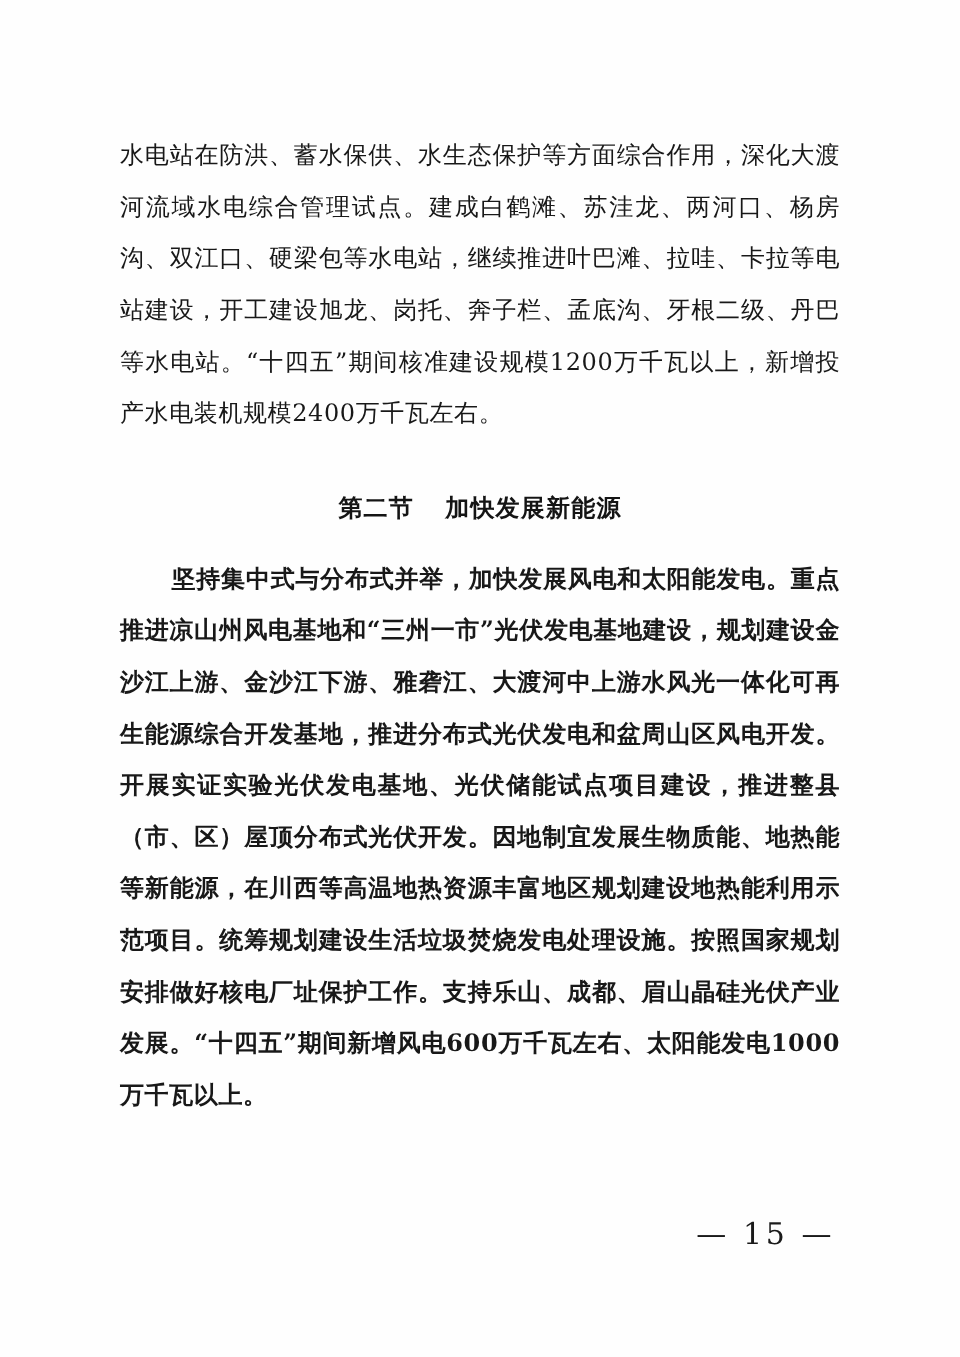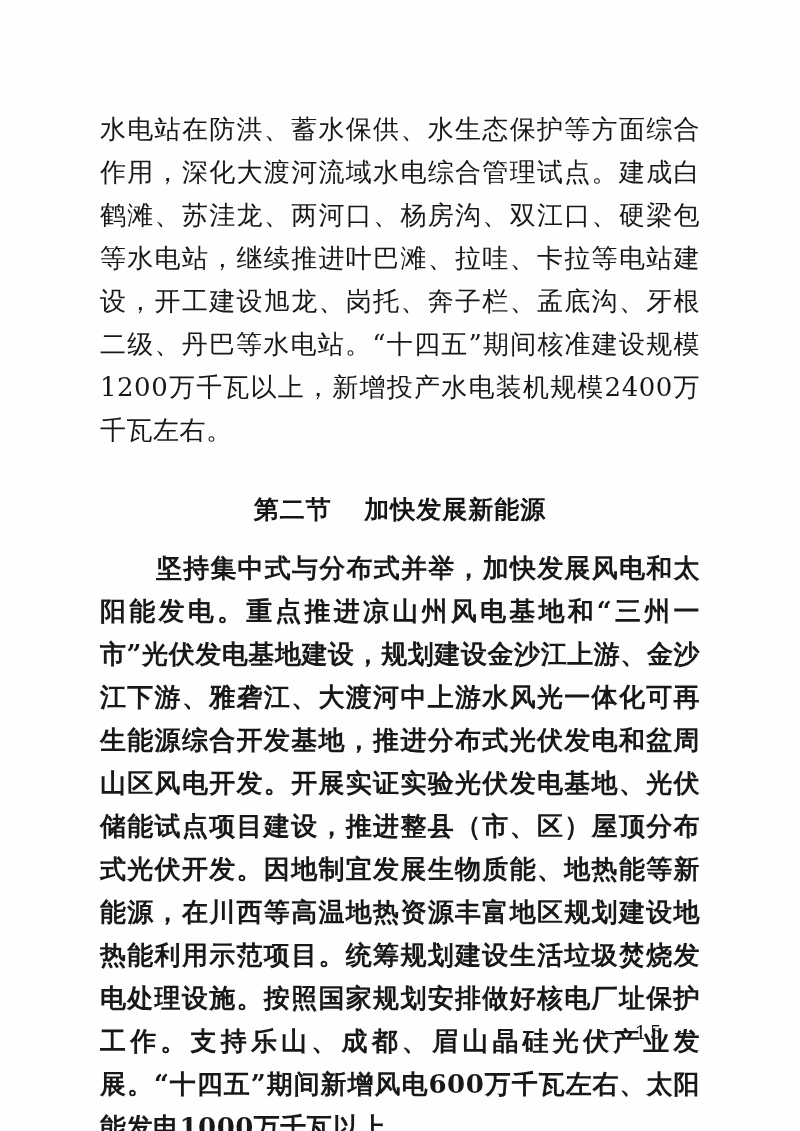--- a/index.html
+++ b/index.html
@@ -19,50 +19,50 @@
     position: absolute;
     top: 0;
     left: 0;
     width: 800px;
     height: 1131px;
     background: #fefefe;
     box-sizing: border-box;
     padding: 108px 100px 60px 100px;
   }
   .para {
-    font-size: 26px;
+    font-size: 20px;
     line-height: 43px;
     text-align: justify;
     text-align-last: left;
     letter-spacing: 0.5px;
     margin: 0 0 6px 0;
     color: #181818;
   }
   .para.indent {
     text-indent: 2.15em;
     font-weight: bold;
   }
   .section-heading {
-    font-size: 25px;
+    font-size: 20px;
     line-height: 43px;
     letter-spacing: 1px;
     text-align: center;
     margin: 22px 0 16px 0;
     font-weight: 600;
     color: #141414;
   }
   .section-heading .gap {
     display: inline-block;
     width: 1.3em;
   }
   .page-number {
     position: absolute;
     right: 104px;
     bottom: 88px;
-    font-size: 19px;
+    font-size: 25px;
     letter-spacing: 3px;
     color: #1a1a1a;
   }
   .block-gap {
     height: 8px;
   }
 </style>
 </head>
 <body>
 

